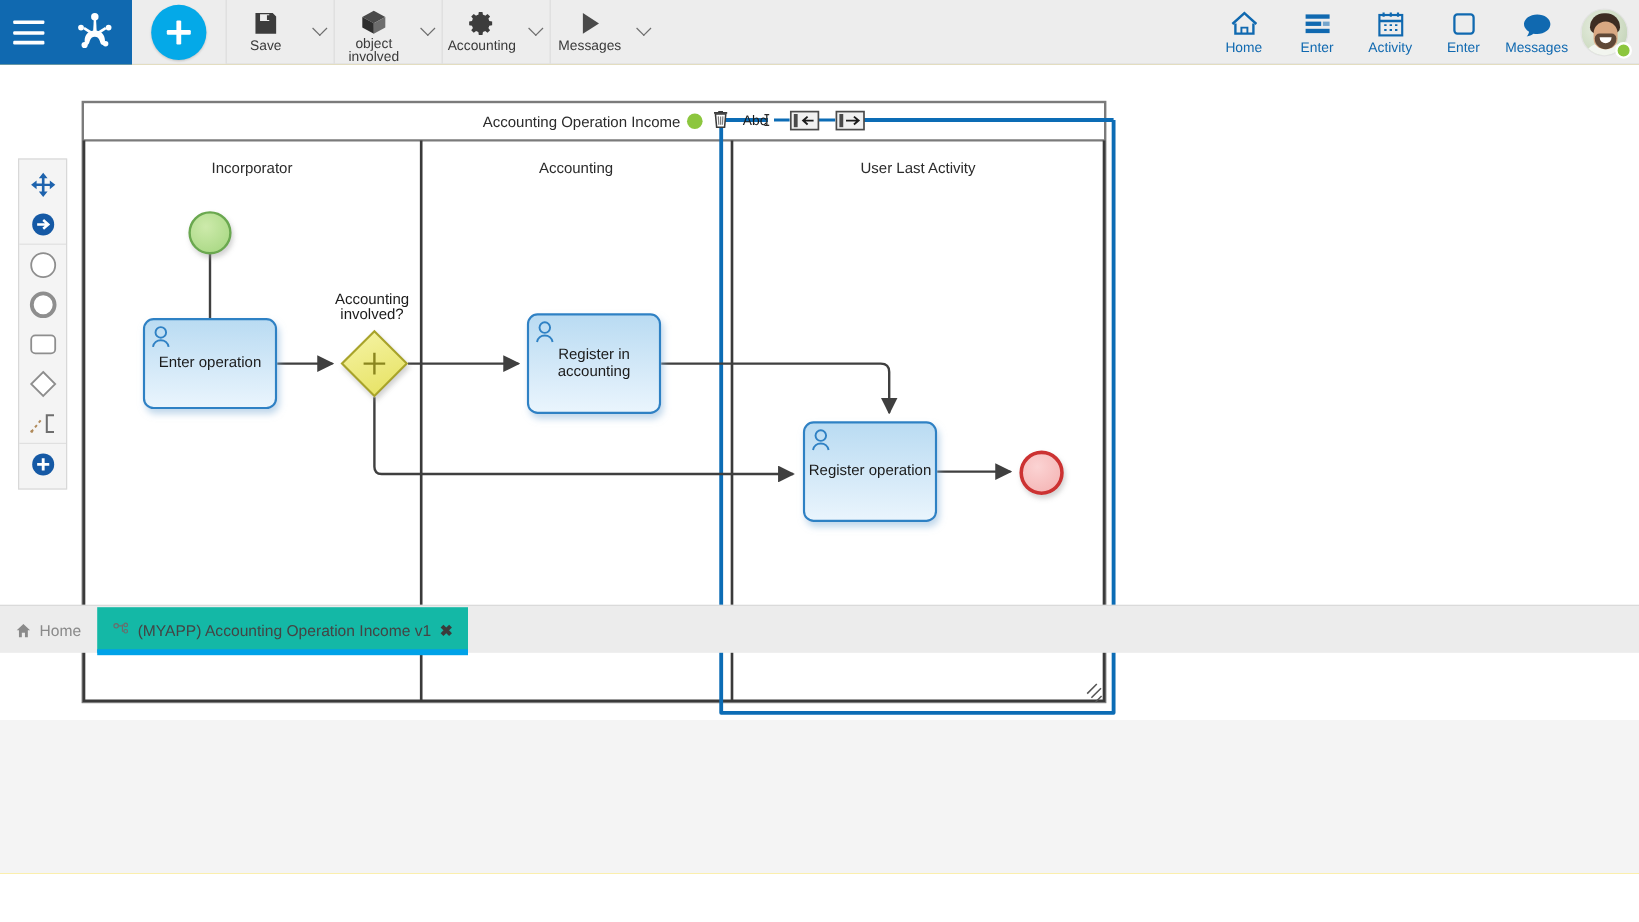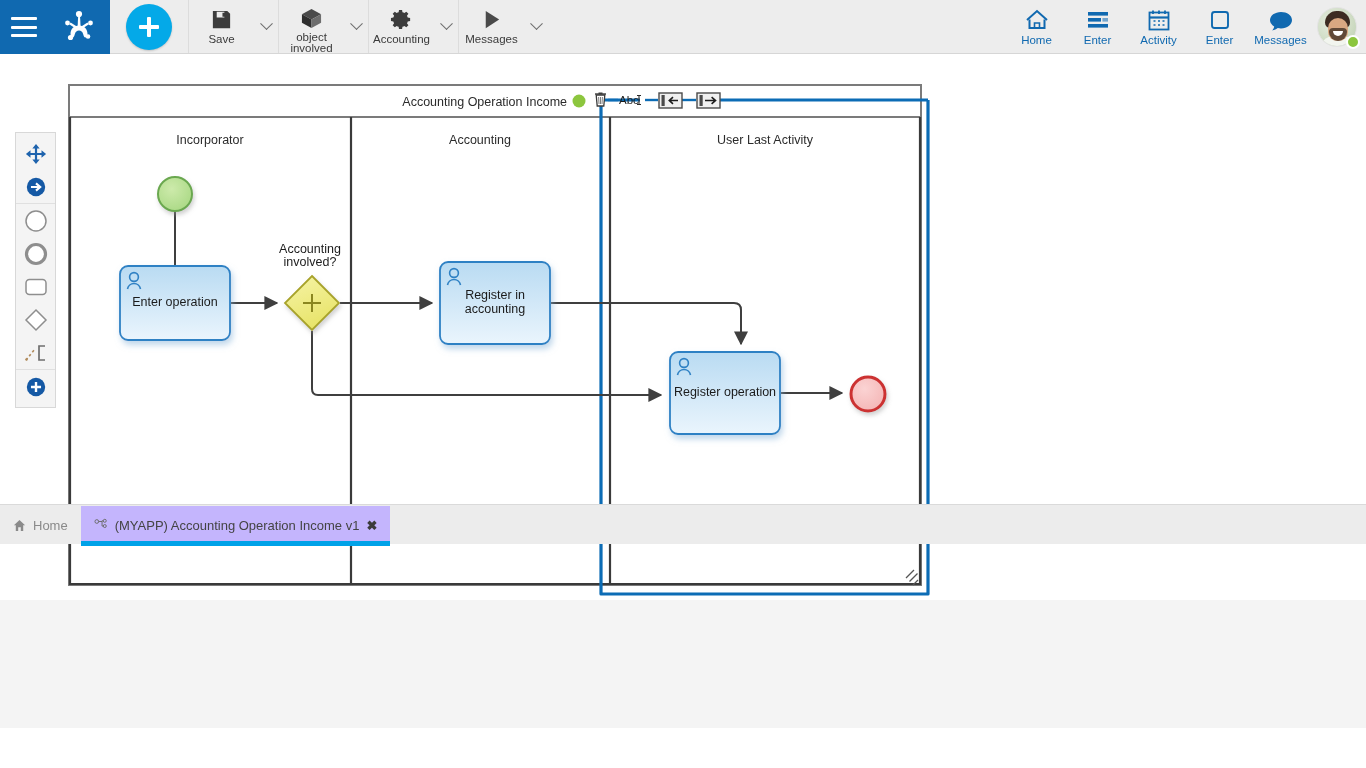--- a/index.html
+++ b/index.html
@@ -121,21 +121,21 @@
     position: absolute; left: 0; bottom: 0; width: 1366px; height: 40px;
     background: #ececec; border-top: 1px solid #dadada;
     display: flex; align-items: flex-end;
   }
   .tab {
     height: 38px; display: flex; align-items: center; gap: 7px;
     padding: 0 13px; font-size: 13px; color: #5b5b5b; cursor: pointer;
     position: relative;
   }
   .tab.home { color: #8a8a8a; }
-  .tab.active { background: #c4b5fd; color: #444; }
+  .tab.active { background: #14b8a6; color: #444; }
   .tab.active:after {
     content: ""; position: absolute; left: 0; bottom: -2px; width: 100%; height: 5px;
     background: #00a2e8;
   }
   .tab-close { font-size: 13px; color: #3b3b3b; font-weight: bold; cursor: pointer; }
 
   svg { display: block; }
   .nosel { user-select: none; }
 </style>
 </head>

